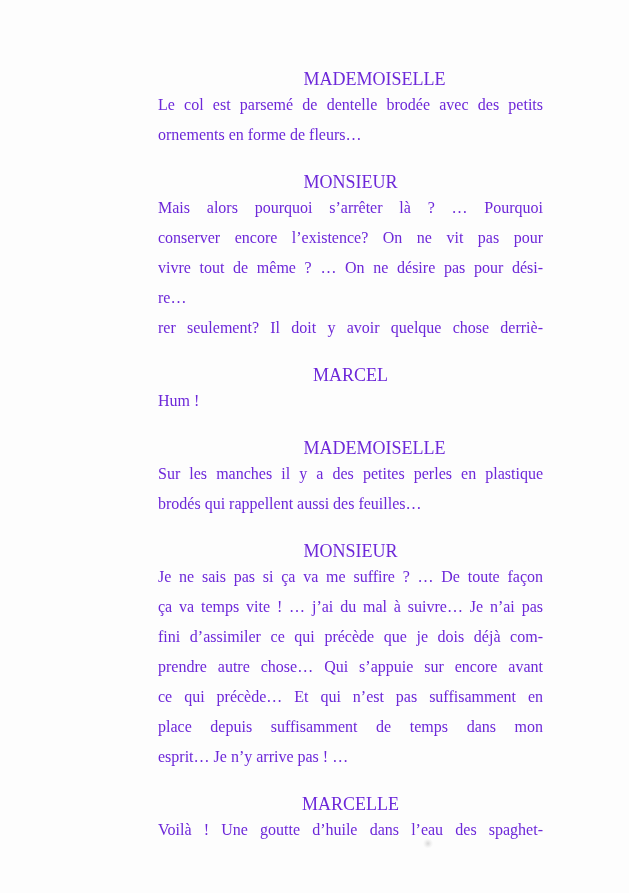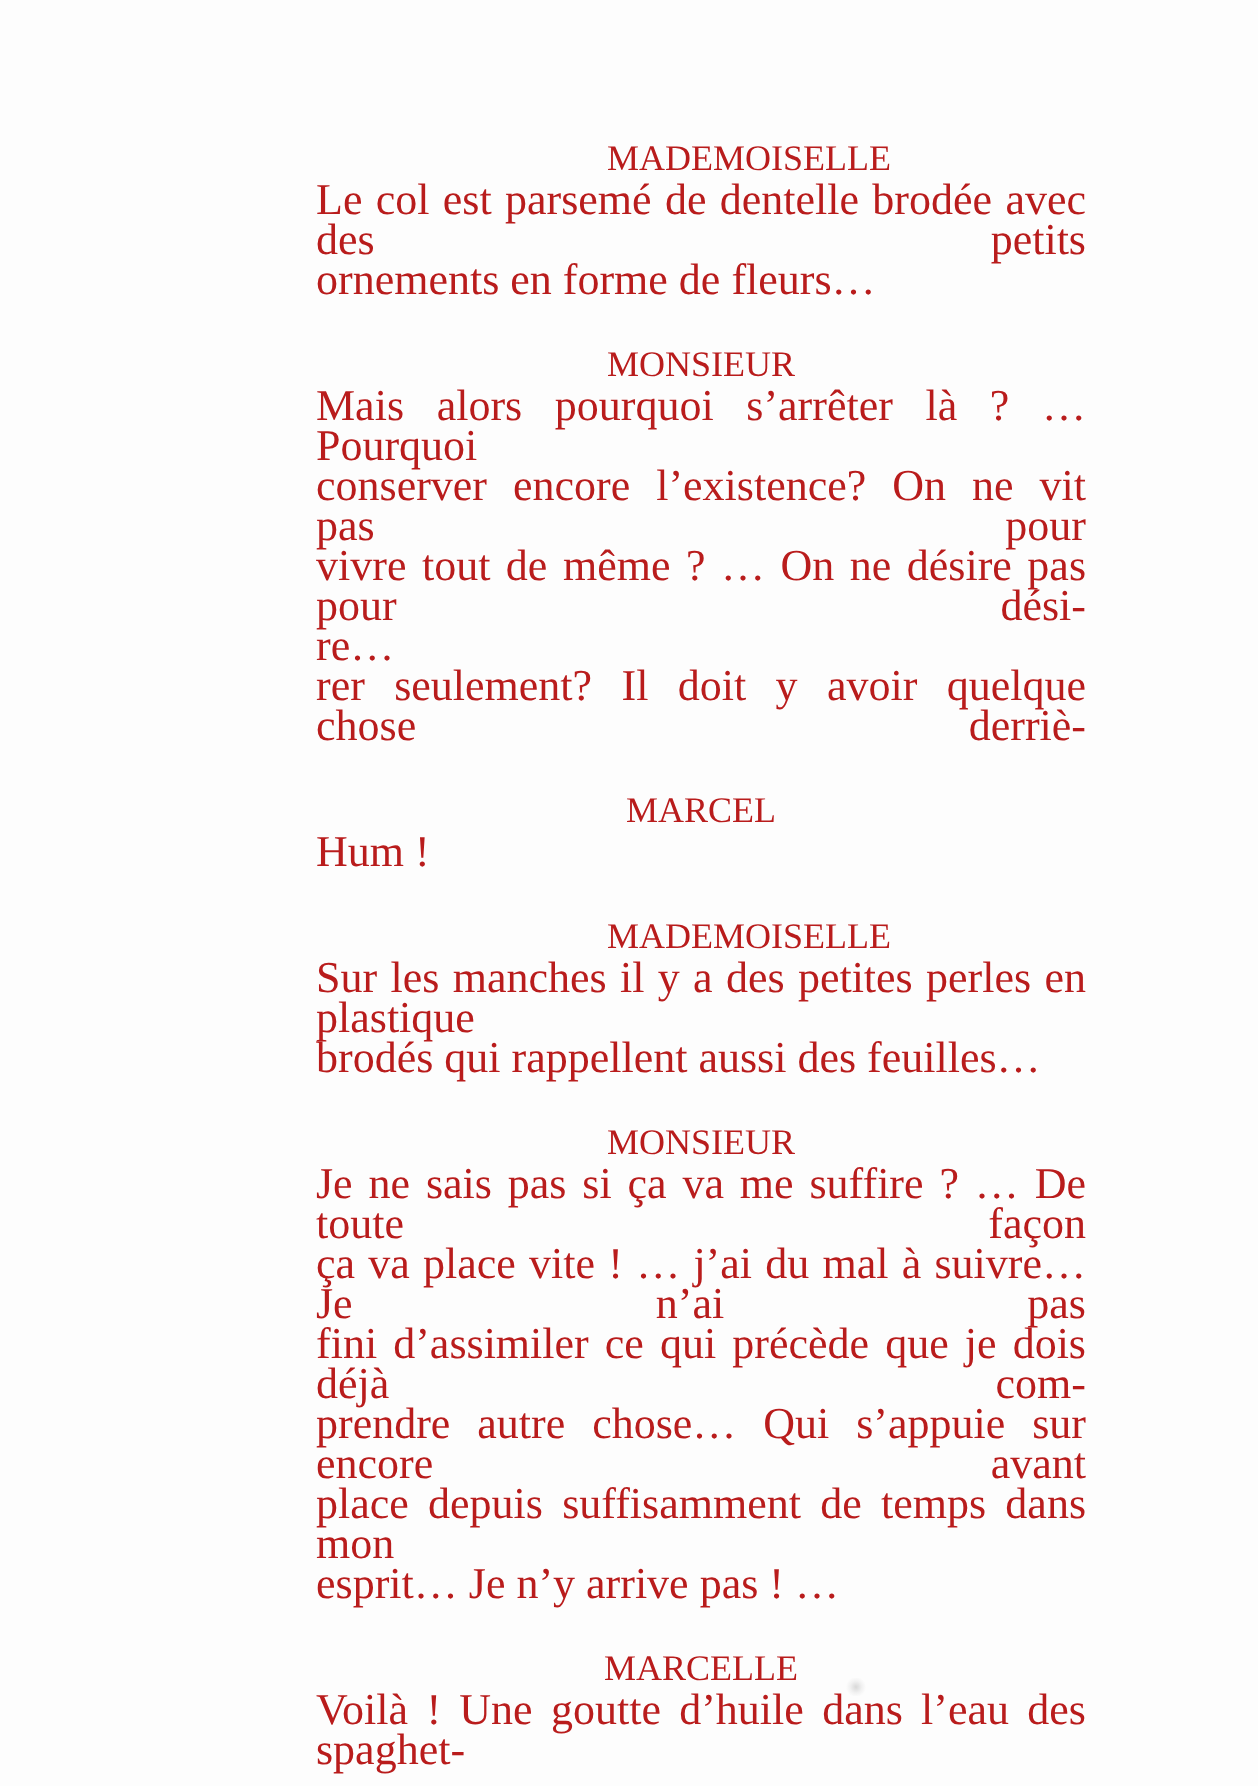--- a/index.html
+++ b/index.html
@@ -7,21 +7,21 @@
     padding: 0;
     background: #ffffff;
   }
   .scan-page {
     position: relative;
     width: 629px;
     height: 893px;
     background: #fdfdfd;
     overflow: hidden;
     font-family: "Liberation Serif", "DejaVu Serif", serif;
-    color: #b91c1c;
+    color: #6d28d9;
   }
   .text-column {
     position: absolute;
     left: 158px;
     top: 68px;
     width: 385px;
   }
   .speech {
     margin: 0 0 21px 0;
   }
@@ -30,22 +30,22 @@
     line-height: 22px;
     text-align: center;
     white-space: nowrap;
   }
   
   .speeches .speech:nth-child(1) .speaker,
   .speeches .speech:nth-child(4) .speaker {
     transform: translateX(24px);
   }
   .dialogue-line {
-    font-size: 22px;
-    line-height: 20px;
+    font-size: 16px;
+    line-height: 30px;
     text-align: justify;
     text-align-last: justify;
     word-spacing: 1px;
   }
   .dialogue-line.last-line {
     text-align: right;
     text-align-last: left;
     word-spacing: normal;
   }
   
@@ -82,23 +82,24 @@
           <div class="dialogue-line last-line">Hum !</div>
         </div>
         <div class="speech">
           <div class="speaker">MADEMOISELLE</div>
           <div class="dialogue-line">Sur les manches il y a des petites perles en plastique</div>
           <div class="dialogue-line last-line">brodés qui rappellent aussi des feuilles…</div>
         </div>
         <div class="speech">
           <div class="speaker">MONSIEUR</div>
           <div class="dialogue-line">Je ne sais pas si ça va me suffire ? … De toute façon</div>
-          <div class="dialogue-line">ça va place vite ! … j’ai du mal à suivre… Je n’ai pas</div>
+          <div class="dialogue-line">ça va temps vite ! … j’ai du mal à suivre… Je n’ai pas</div>
           <div class="dialogue-line">fini d’assimiler ce qui précède que je dois déjà com-</div>
           <div class="dialogue-line">prendre autre chose… Qui s’appuie sur encore avant</div>
+          <div class="dialogue-line">ce qui précède… Et qui n’est pas suffisamment en</div>
           <div class="dialogue-line">place depuis suffisamment de temps dans mon</div>
           <div class="dialogue-line last-line">esprit… Je n’y arrive pas ! …</div>
         </div>
         <div class="speech">
           <div class="speaker">MARCELLE</div>
           <div class="dialogue-line">Voilà ! Une goutte d’huile dans l’eau des spaghet-</div>
         </div>
       </div>
 
   </div>

